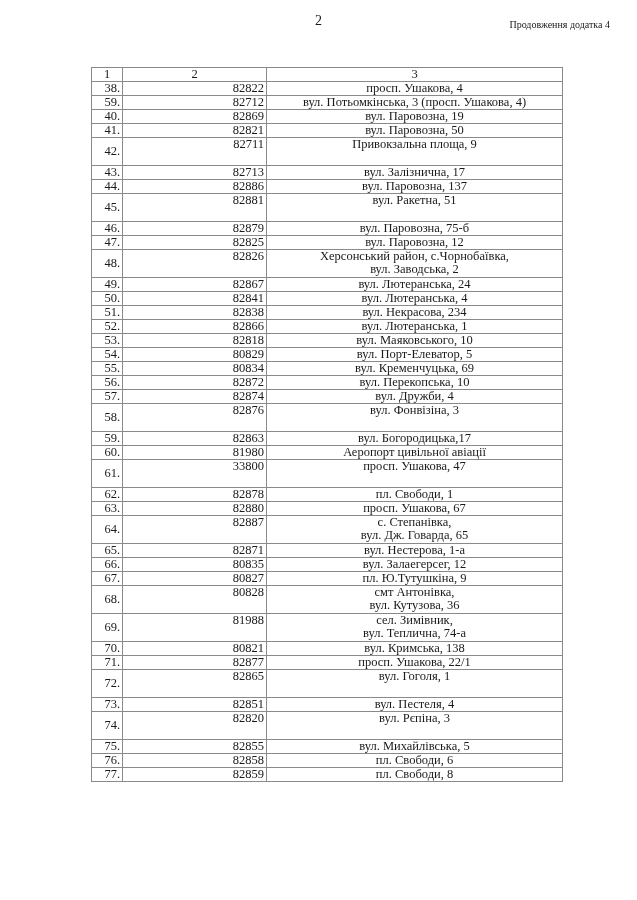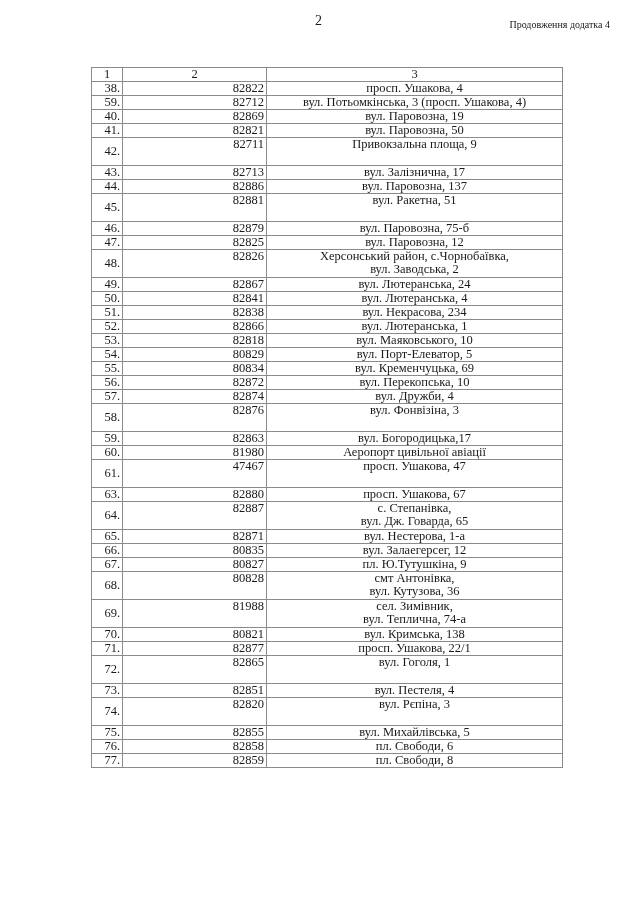--- a/index.html
+++ b/index.html
@@ -207,23 +207,30 @@
       </tr>
       <tr>
         <td class="c1">60.</td>
         <td class="c2">81980</td>
         <td class="c3">
           <span class="line">Аеропорт цивільної авіації</span>
         </td>
       </tr>
       <tr class="tall">
         <td class="c1">61.</td>
-        <td class="c2">47467</td>
+        <td class="c2">33800</td>
         <td class="c3">
           <span class="line">просп. Ушакова, 47</span>
+        </td>
+      </tr>
+      <tr>
+        <td class="c1">62.</td>
+        <td class="c2">82878</td>
+        <td class="c3">
+          <span class="line">пл. Свободи, 1</span>
         </td>
       </tr>
       <tr>
         <td class="c1">63.</td>
         <td class="c2">82880</td>
         <td class="c3">
           <span class="line">просп. Ушакова, 67</span>
         </td>
       </tr>
       <tr class="tall">

